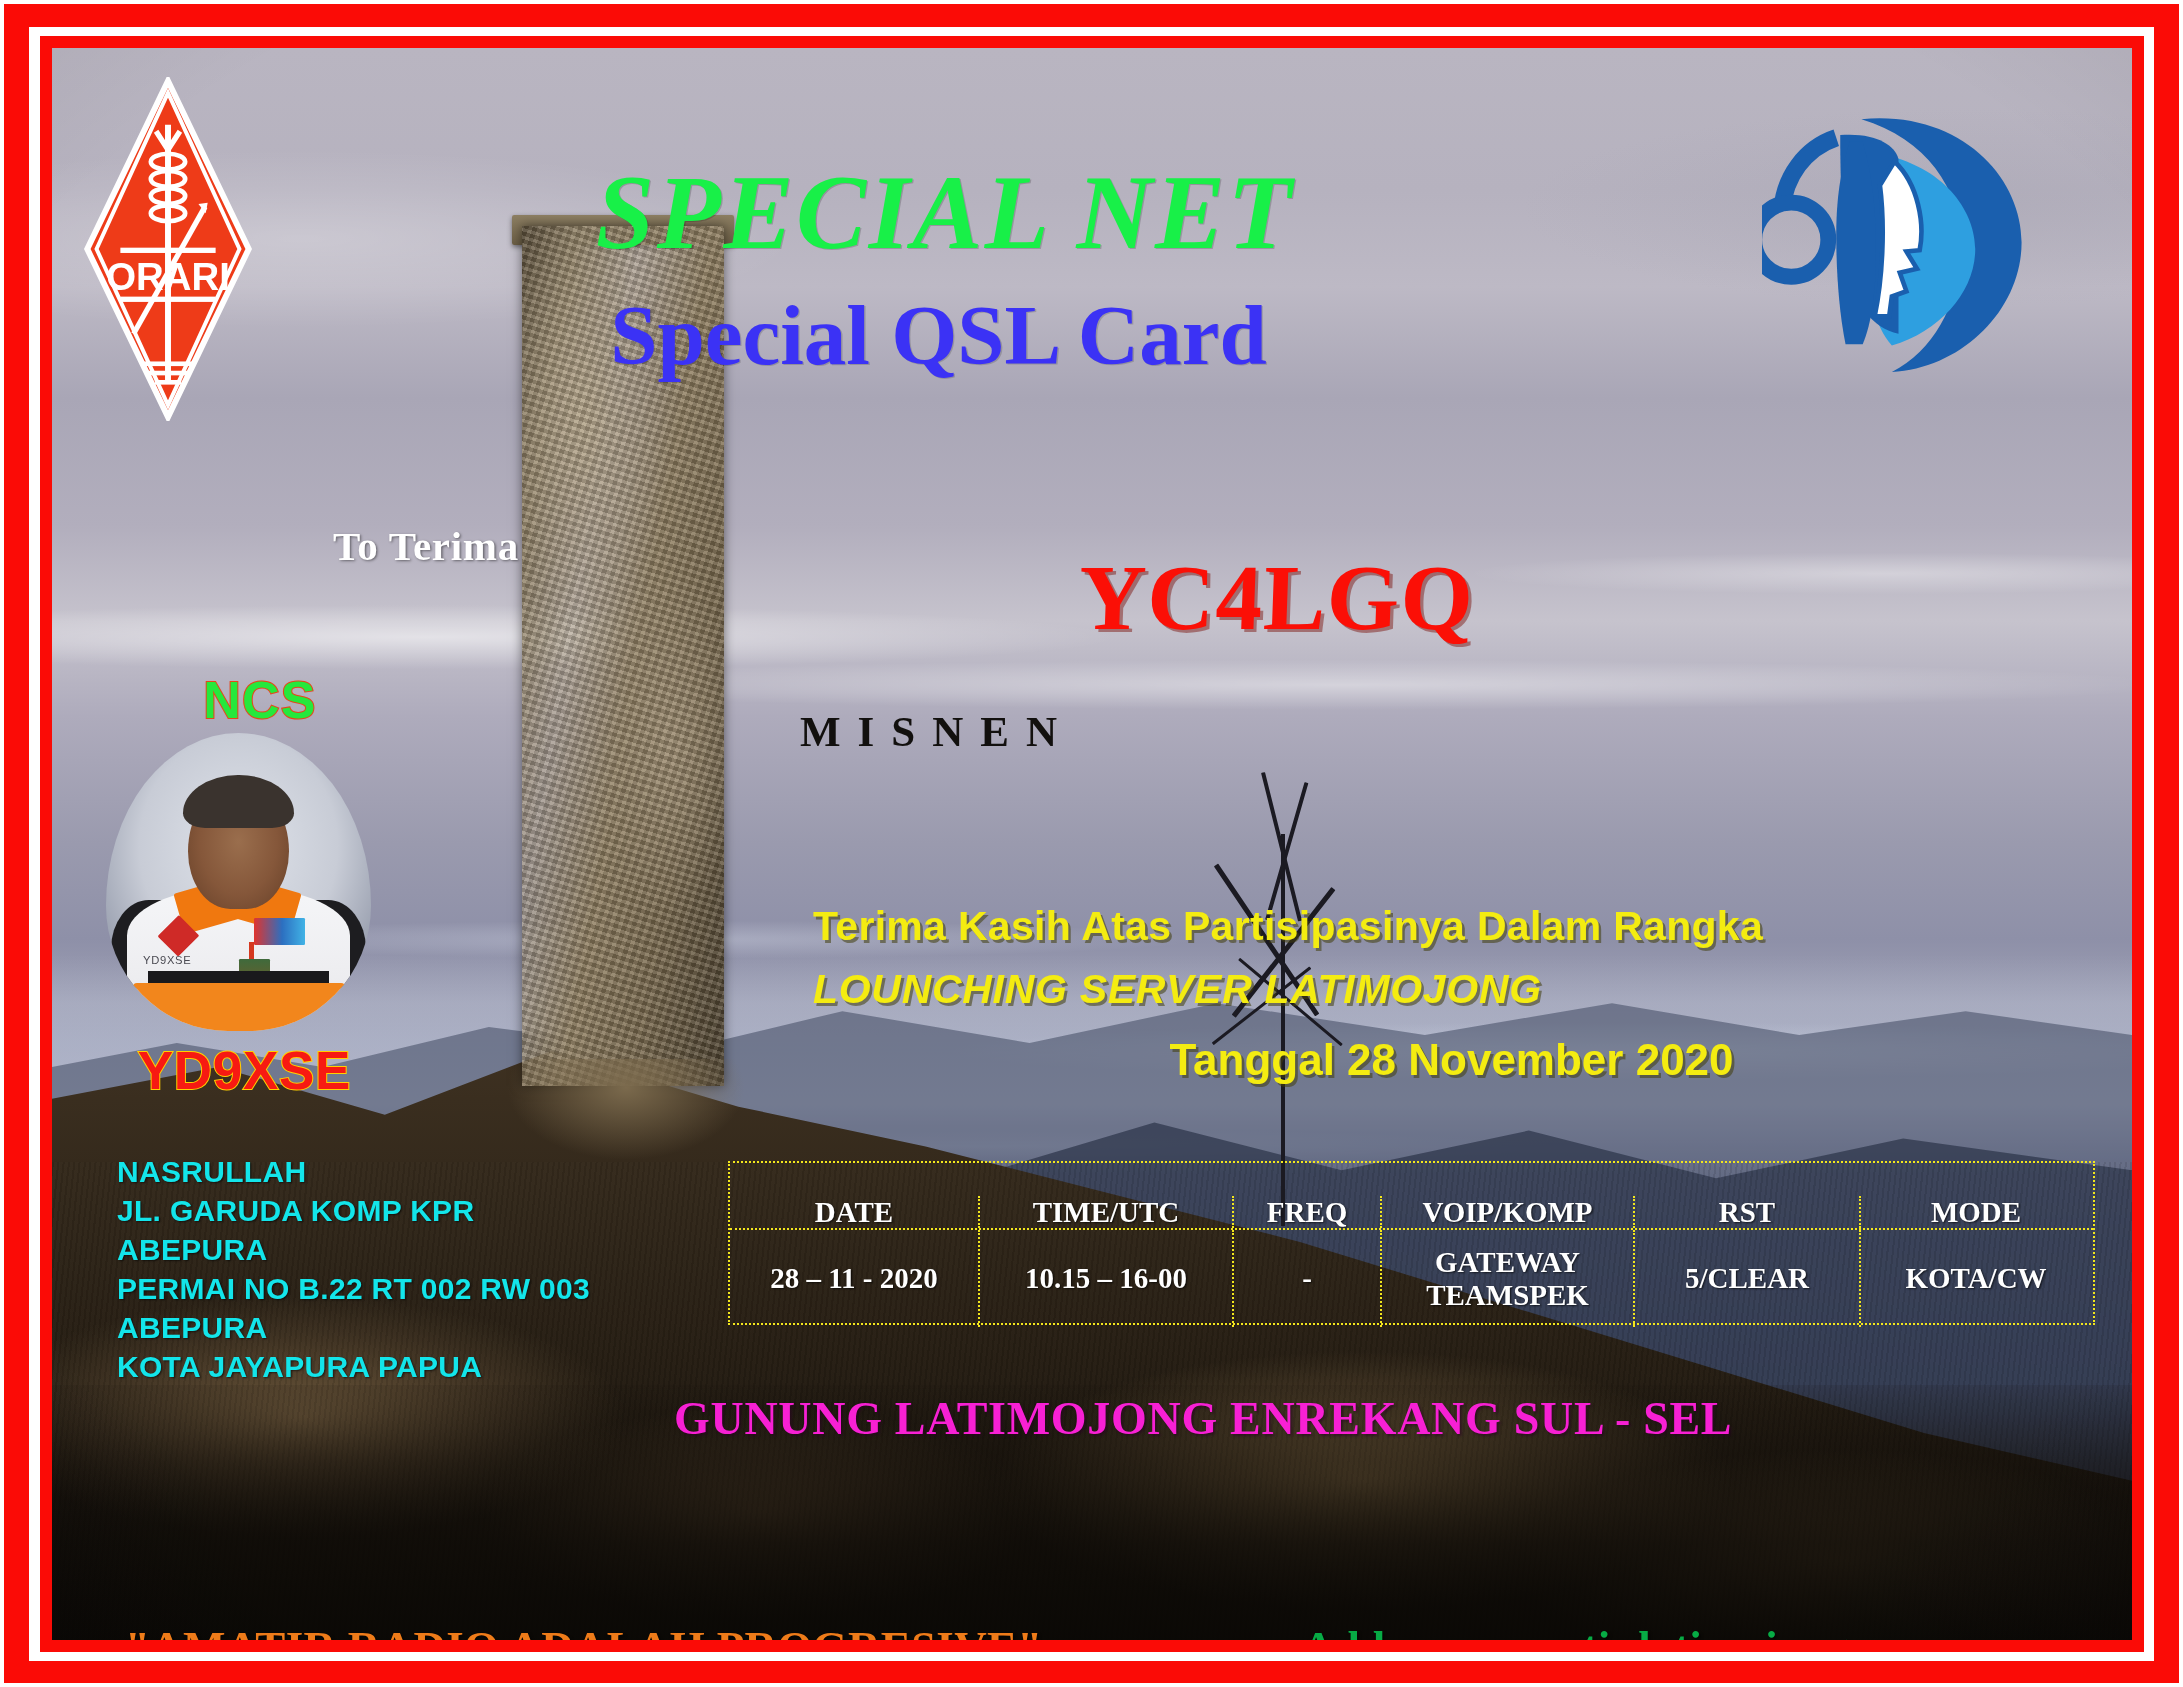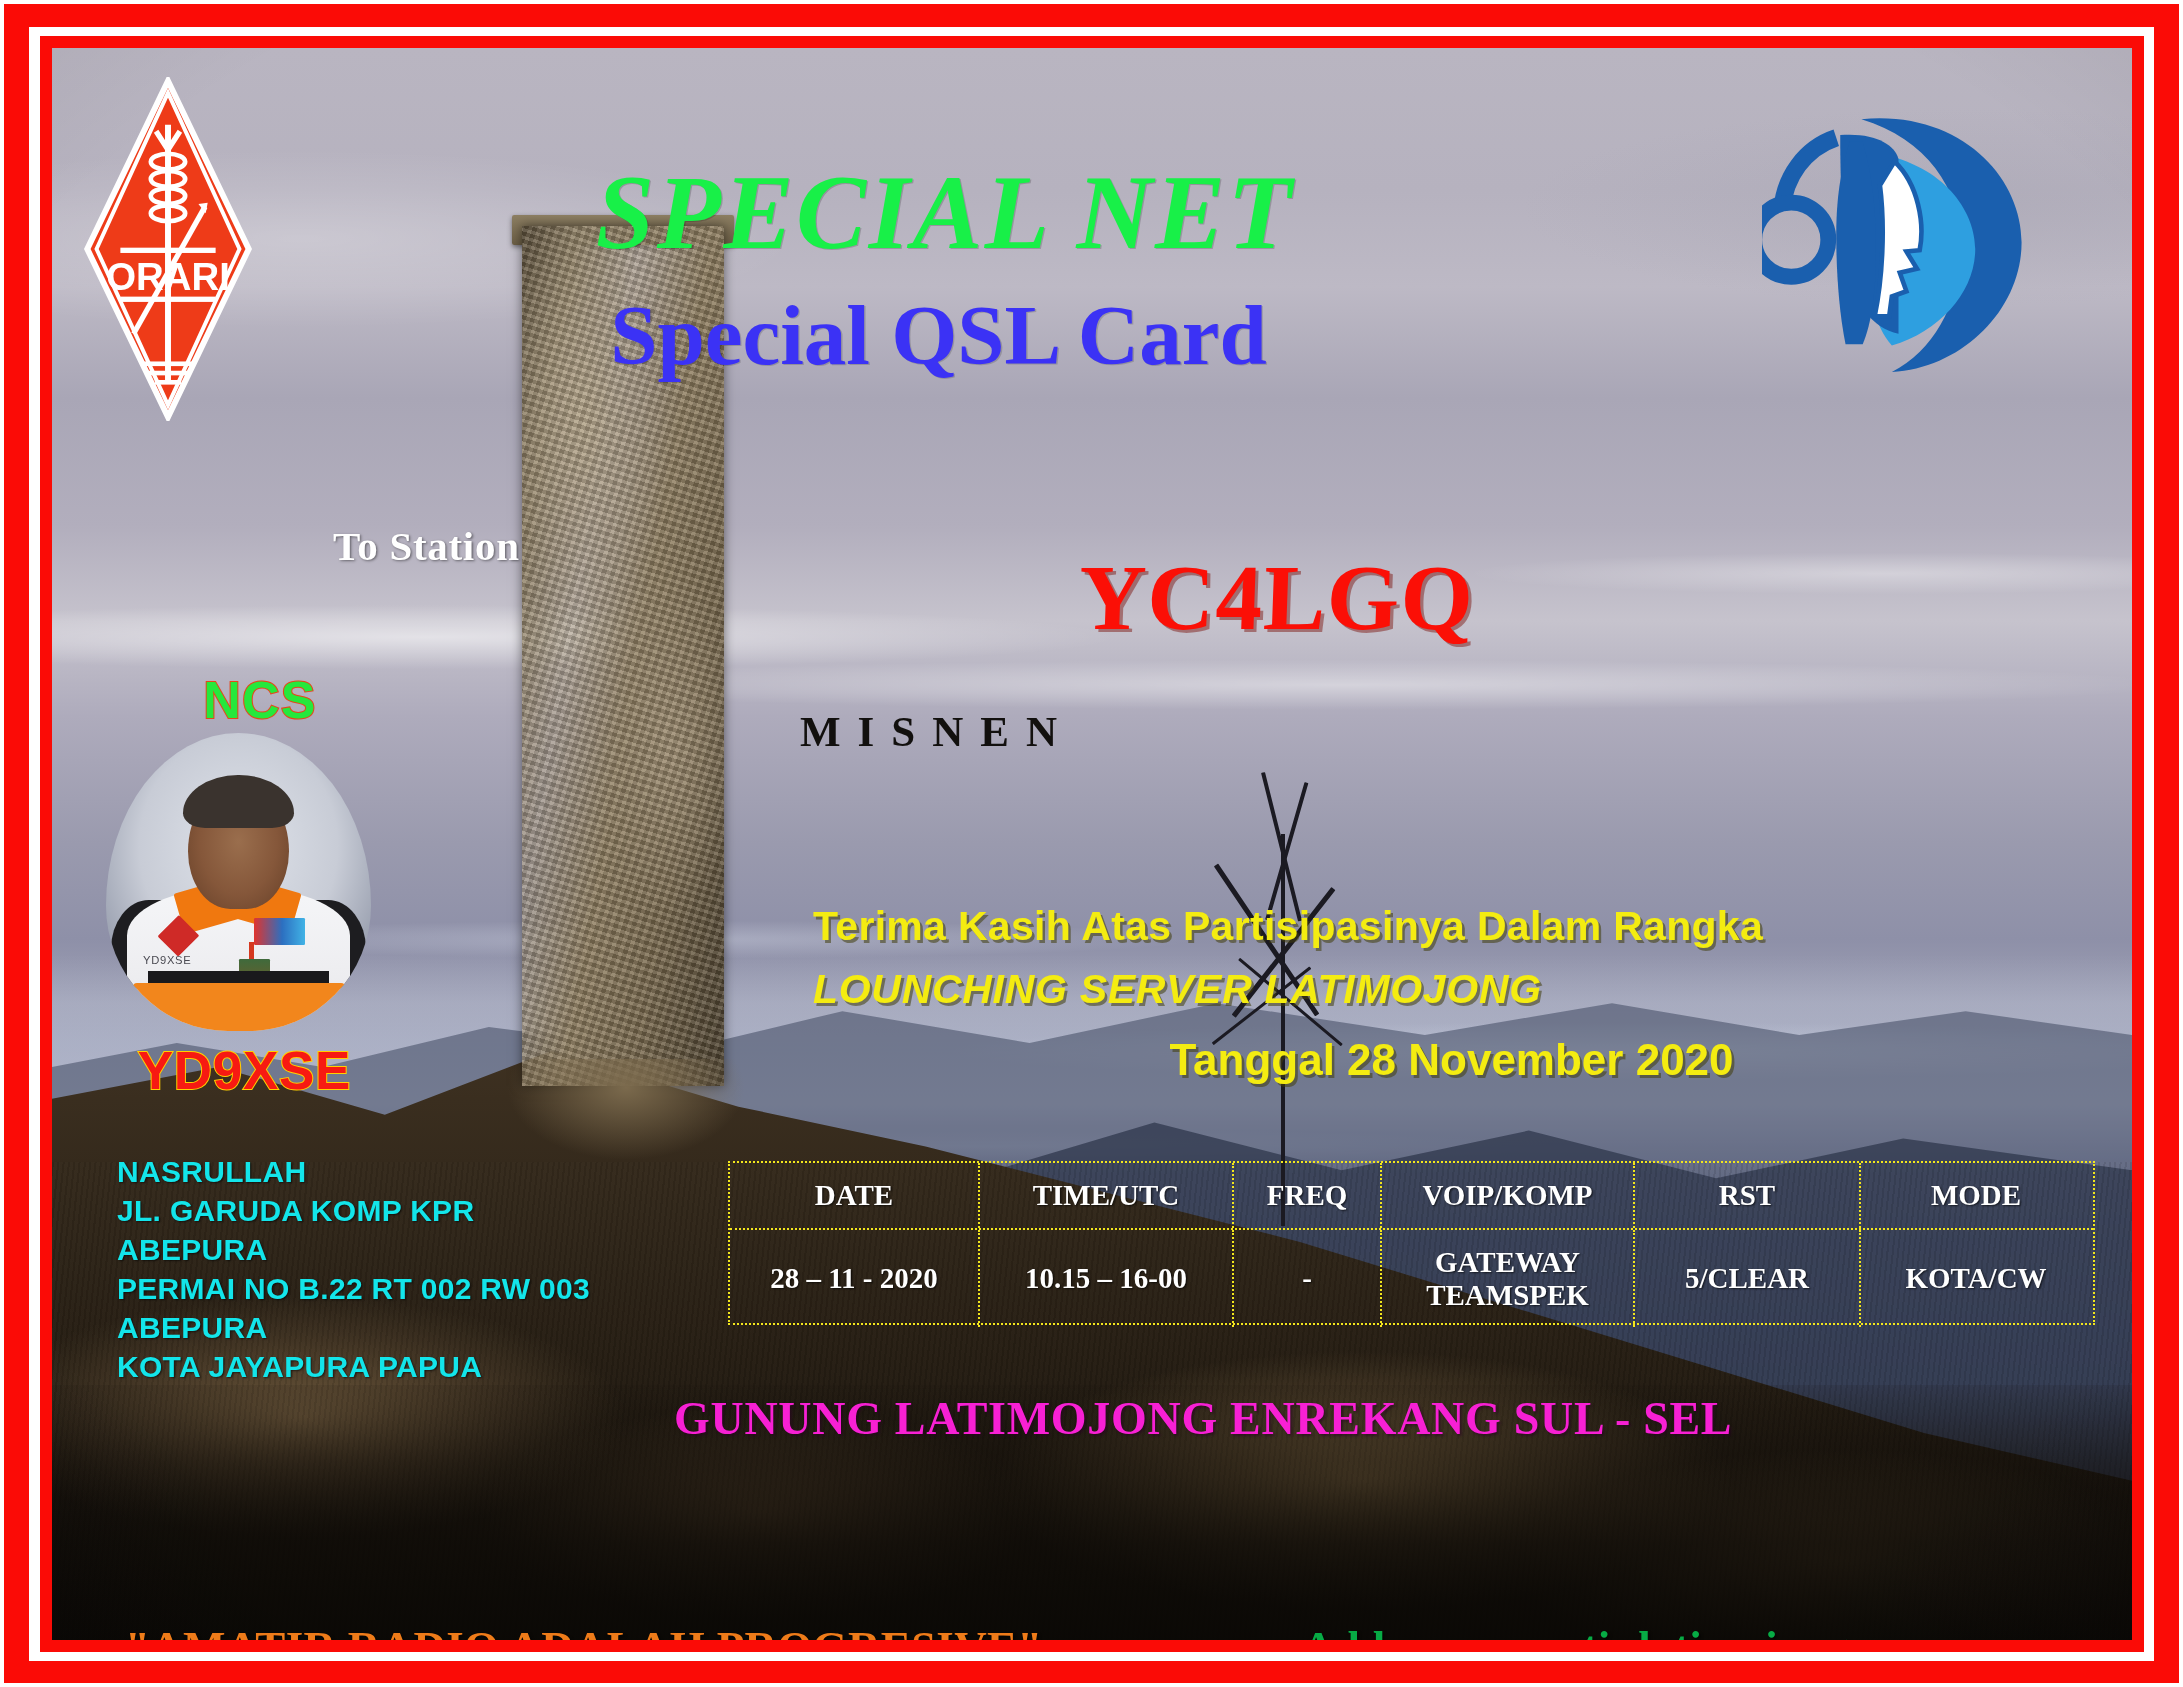--- a/index.html
+++ b/index.html
@@ -169,21 +169,21 @@
      color:#f4ec11;text-shadow:2.6px 2.6px 0 rgba(66,62,12,.55);}
   #thanks{left:761px;top:855px;width:1323px;font-size:41px;letter-spacing:0.3px;}
   #lounching{left:761px;top:918px;width:1310px;font-size:41px;font-style:italic;
      letter-spacing:0.7px;}
   #tanggal{left:761px;top:987px;width:1277px;font-size:44px;text-align:center;}
 
   
   #qtable{position:absolute;left:676px;top:1113px;width:1367px;height:164px;
      border:2.6px dotted #f2e61c;box-sizing:border-box;display:flex;flex-direction:column;}
   #qtable .trow{display:flex;flex:0 0 auto;}
-  #qtable .trow.head{height:65px;border-bottom:2.6px dotted #f2e61c;}
+  #qtable .trow.head{height:65px;border-bottom:2.6px dotted #f2e61c;align-items:flex-end;}
   #qtable .trow.body{height:97px;}
   #qtable .cell{display:flex;align-items:center;justify-content:center;text-align:center;
      font-family:"Liberation Serif",serif;font-weight:bold;color:#ffffff;font-size:29px;
      border-right:2.6px dotted #f2e61c;box-sizing:border-box;line-height:1.12;
      text-shadow:1.3px 1.3px 2px rgba(0,0,0,.62);}
   #qtable .cell:last-child{border-right:none;}
   .c0{width:250px;} .c1{width:254px;} .c2{width:148px;}
   .c3{width:253px;} .c4{width:226px;} .c5{width:230px;}
 
   
@@ -269,21 +269,21 @@
           <path d="M200 96 C236 130 246 190 238 230 L218 232 L234 258 L208 264
                    L218 292 L196 300 L192 330 L170 330 C182 272 186 196 178 132 Z" fill="#ffffff" stroke="#1a5fae" stroke-width="7"></path>
           <path d="M112 60 C64 76 34 120 30 168" fill="none" stroke="#1a5fae" stroke-width="26"></path>
           <circle cx="44" cy="214" r="56" fill="none" stroke="#1a5fae" stroke-width="24"></circle>
         </svg>
       </div>
 
       <div id="title-qsl">Special QSL Card</div>
       <div id="title-special">SPECIAL NET</div>
 
-      <div id="to-station">To Station</div>
+      <div id="to-station">To Terima</div>
 
       <div id="callsign">YC4LGQ</div>
       <div id="opname">MISNEN</div>
 
       <div id="ncs">NCS</div>
 
       <div id="op-photo">
         <div class="shoulderL"></div>
         <div class="shoulderR"></div>
         <div class="shirt"></div>

